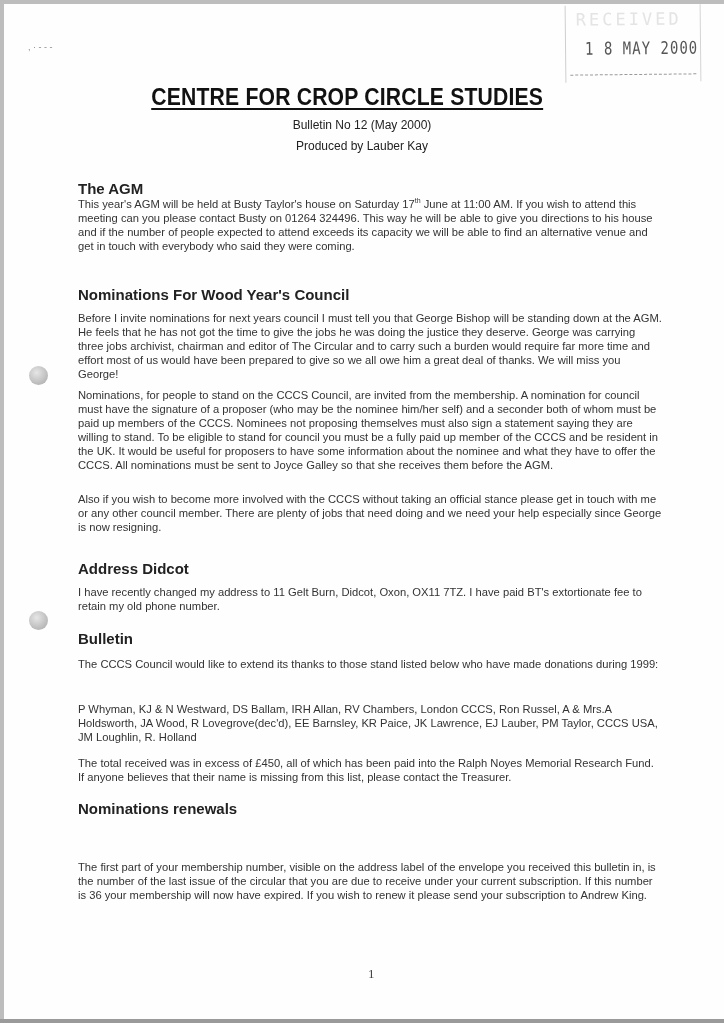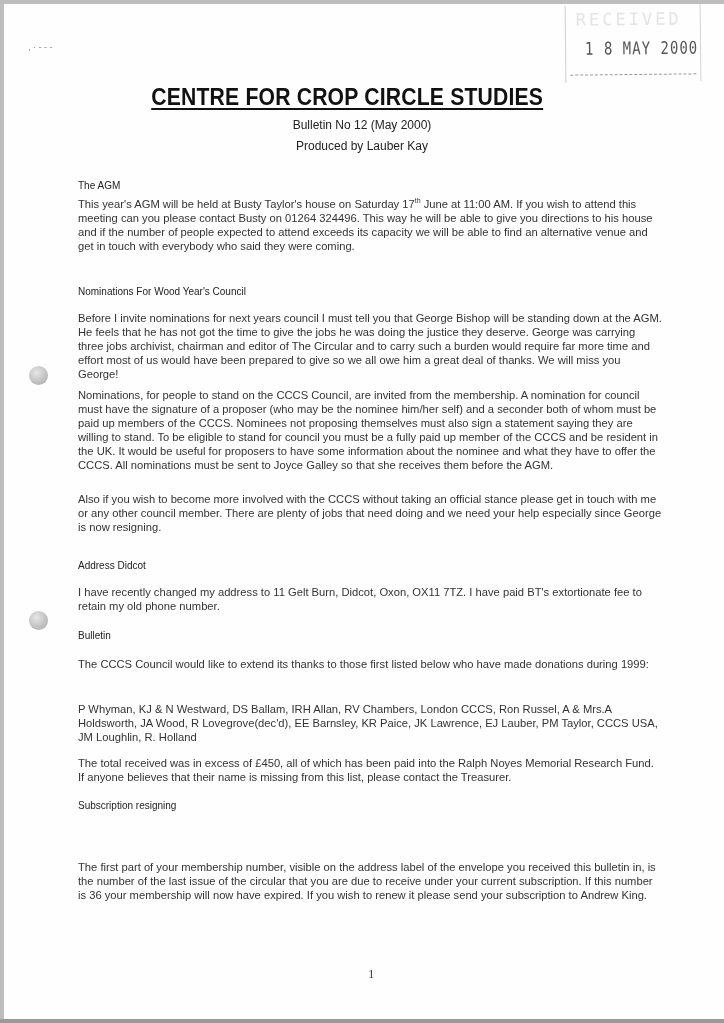--- a/index.html
+++ b/index.html
@@ -38,21 +38,21 @@
     .title {
       position: absolute; left: 148px; top: 84px; width: 433px;
       font-size: 23px; font-weight: bold; text-decoration: underline; text-underline-offset: 3px;
       text-align: center; letter-spacing: 0.2px; color: #111;
       transform: scaleX(0.92); transform-origin: left top; white-space: nowrap;
     }
     .subtitle {
       position: absolute; left: 0; width: 724px; text-align: center; font-size: 12px; color: #222;
     }
     .heading {
-      position: absolute; left: 78px; font-size: 10px; font-weight: normal; color: #222;
+      position: absolute; left: 78px; font-size: 15px; font-weight: bold; color: #222;
     }
     .para {
       position: absolute; left: 78px; width: 585px;
       font-size: 11.2px; line-height: 13.9px; color: #333;
     }
     .para sup { font-size: 7px; line-height: 0; }
     .hole {
       position: absolute; left: 29px; width: 19px; height: 19px; border-radius: 50%;
       background: radial-gradient(circle at 40% 35%, #e6e6e6, #b9b9b9 70%, #a3a3a3);
     }
@@ -85,24 +85,24 @@
 
 <div class="heading" style="top:286px">Nominations For Wood Year's Council</div>
 <div class="para" style="top:312px">Before I invite nominations for next years council I must tell you that George Bishop will be standing  down at the AGM. He feels that he has not got the time to give the jobs he was doing the justice they deserve. George was carrying three jobs archivist, chairman and editor of The Circular and to carry such a burden would require far more time and effort most of us would have been prepared to give so we all owe him a great deal of thanks. We will miss you George!</div>
 <div class="para" style="top:389px">Nominations, for people to stand on the CCCS Council, are invited from the membership. A nomination for council must have the signature of a proposer (who may be the nominee him/her self) and a seconder  both of whom must be paid up members of the CCCS. Nominees not proposing themselves must also sign a statement saying they are willing to stand. To be eligible to stand for council you must be a fully paid up member of the CCCS and be resident in the UK. It would be useful for proposers to have some information about the nominee and what they have to offer the CCCS. All nominations must be sent to Joyce Galley so that she receives them before the AGM.</div>
 <div class="para" style="top:493px">Also if you wish to become more involved with the CCCS without taking an official stance please get in touch with me or any other council member. There are plenty of jobs that need doing and we need your help especially since George is now resigning.</div>
 
 <div class="heading" style="top:560px">Address Didcot</div>
 <div class="para" style="top:586px">I have recently changed my address to 11 Gelt Burn, Didcot, Oxon, OX11 7TZ. I have paid BT's extortionate fee to retain my old phone number.</div>
 
 <div class="heading" style="top:630px">Bulletin</div>
-<div class="para" style="top:658px">The CCCS Council would like to extend its thanks to those first listed below who have made donations during 1999:</div>
+<div class="para" style="top:658px">The CCCS Council would like to extend its thanks to those stand listed below who have made donations during 1999:</div>
 <div class="para" style="top:703px"> P Whyman, KJ &amp; N Westward, DS Ballam, IRH Allan, RV Chambers, London CCCS, Ron Russel, A &amp; Mrs.A Holdsworth, JA Wood, R Lovegrove(dec'd), EE Barnsley, KR Paice, JK Lawrence, EJ Lauber, PM Taylor, CCCS USA, JM Loughlin, R. Holland</div>
 <div class="para" style="top:757px">The total received was in excess of £450, all of which has been paid into the Ralph Noyes Memorial Research Fund.  If anyone believes that their name is missing from this list, please contact  the Treasurer.</div>
 
-<div class="heading" style="top:800px">Subscription resigning</div>
+<div class="heading" style="top:800px">Nominations renewals</div>
 <div class="para" style="top:861px">The first part of your membership number, visible on the address label of the envelope you received this bulletin in, is the number of the last issue of the circular that you are due to receive under your current subscription. If this number is 36 your membership will now have expired. If you wish to renew it please send  your subscription to Andrew King.</div>
 
 <div class="hole" style="top:366px"></div>
 <div class="hole" style="top:611px"></div>
 
 <div class="pagenum">1</div>
 <div class="bottom-edge"></div>
 
 </body></html>

